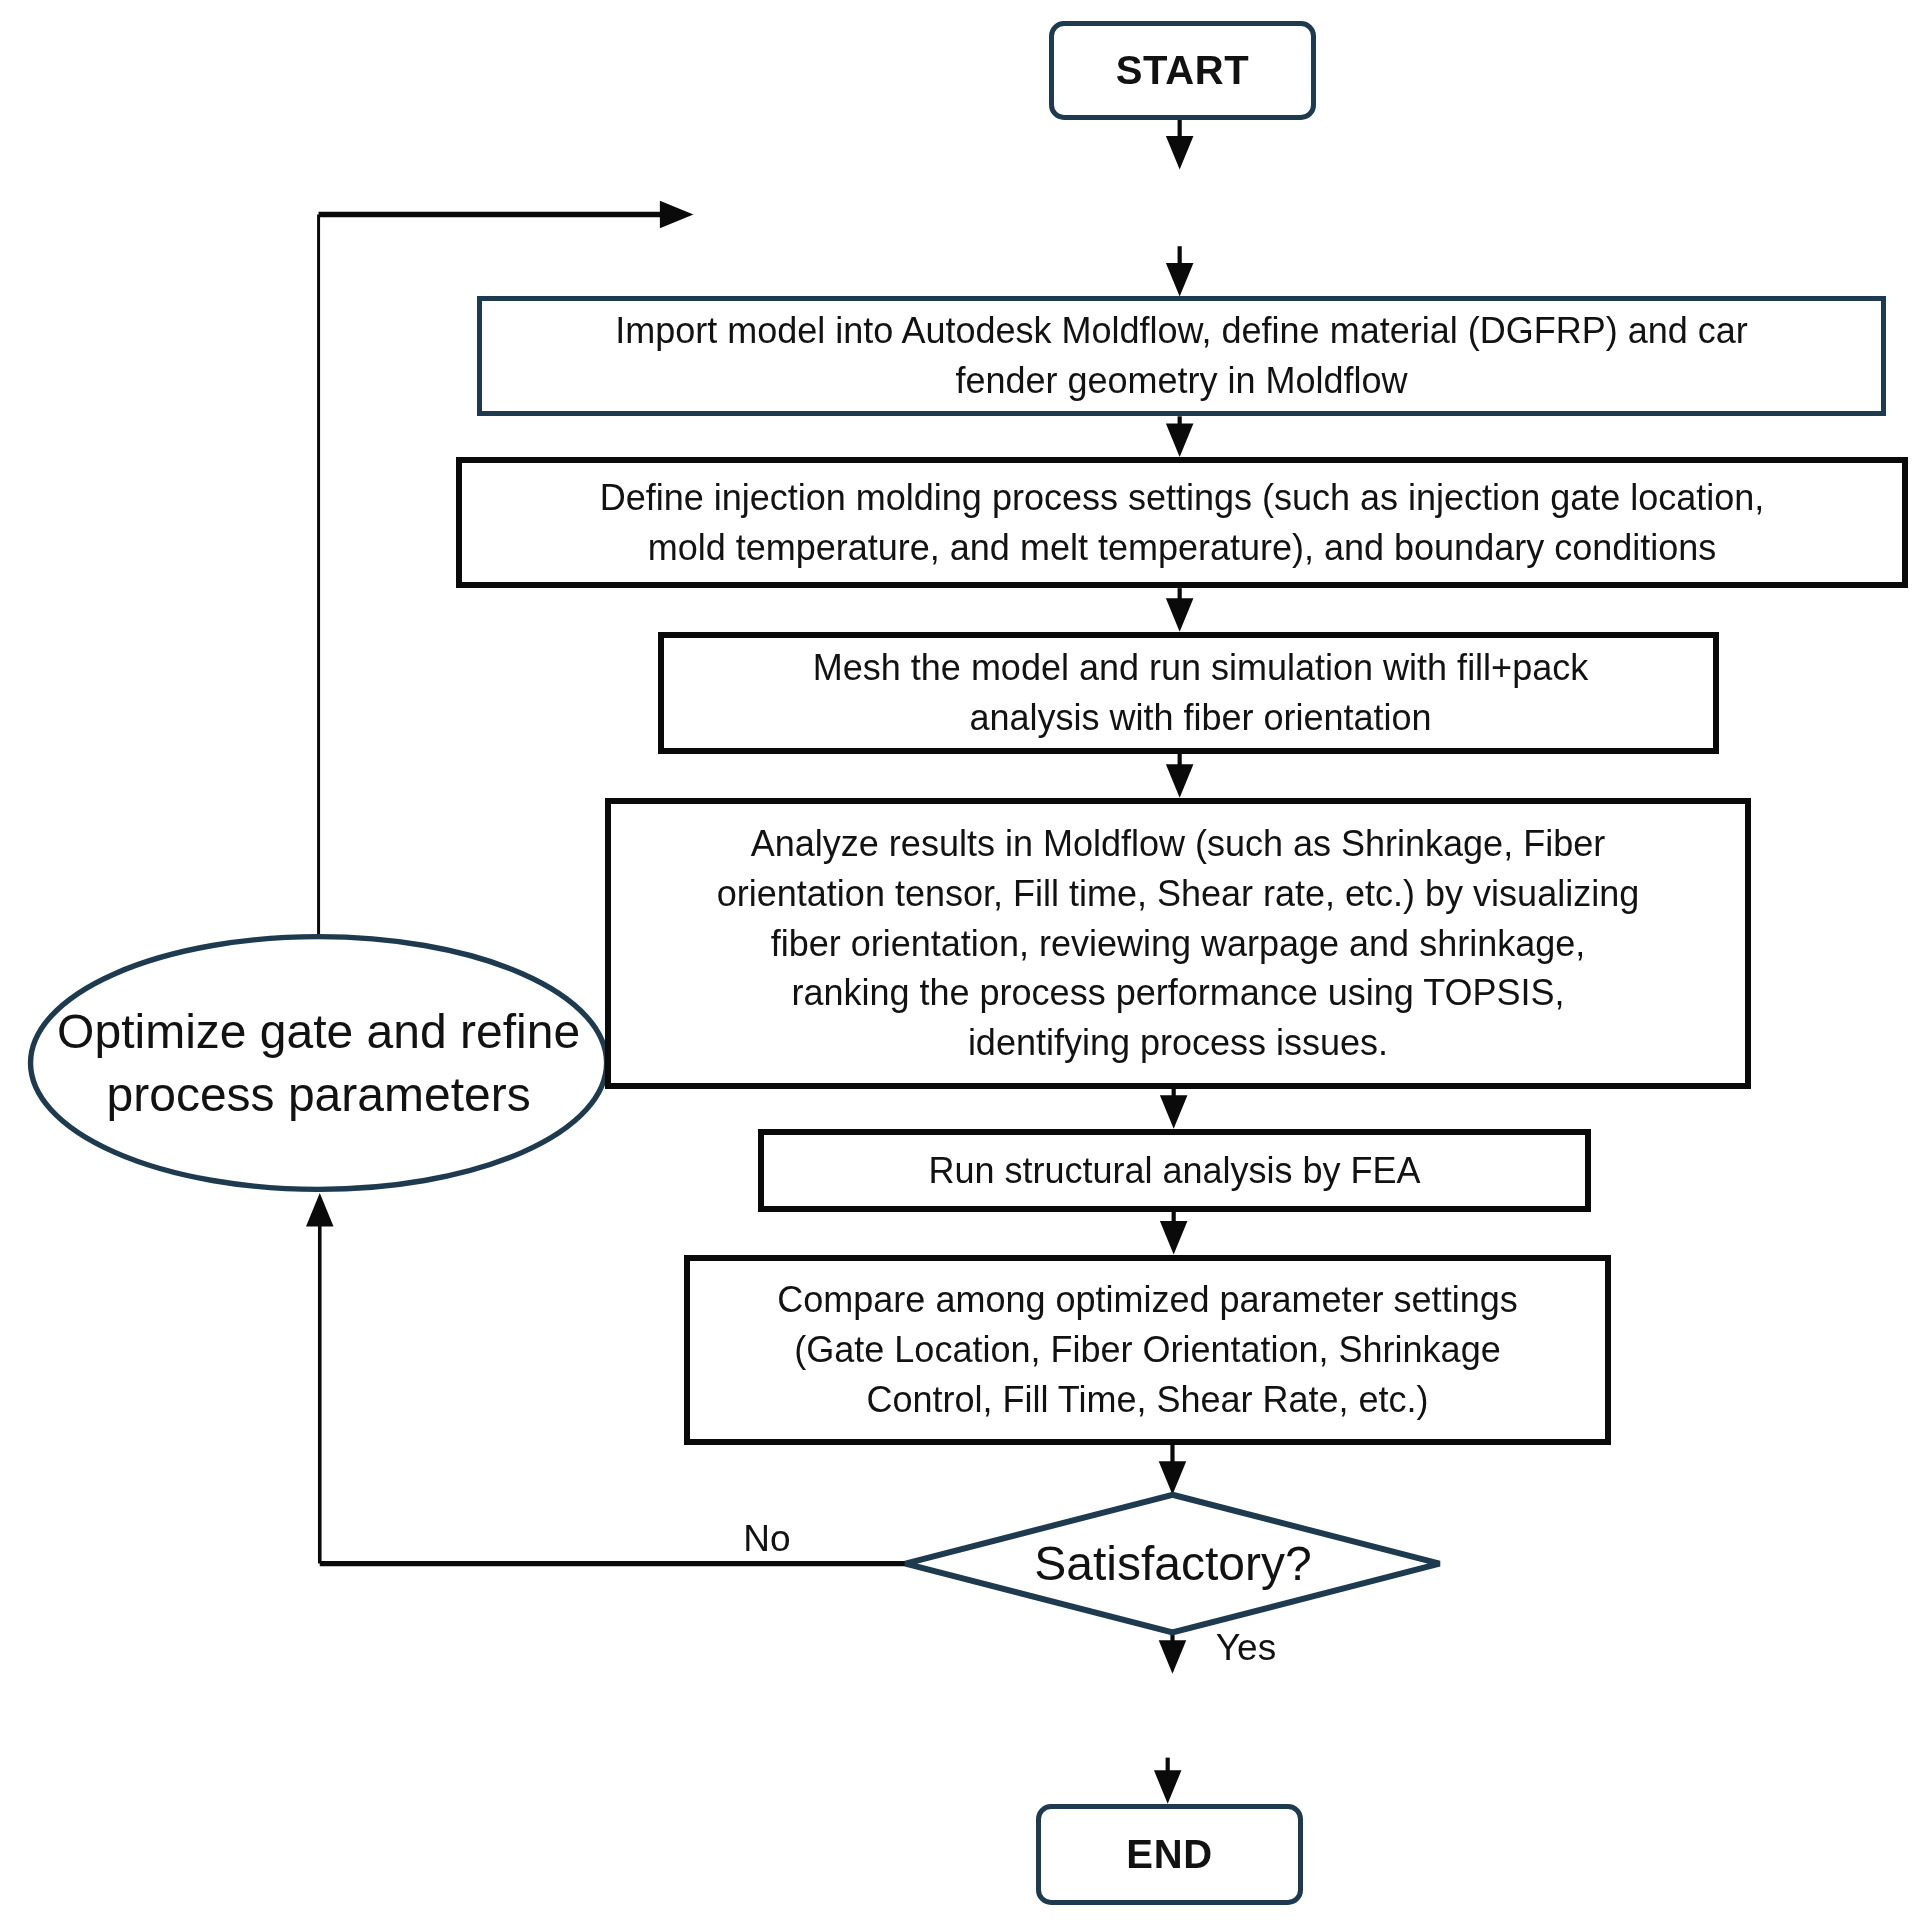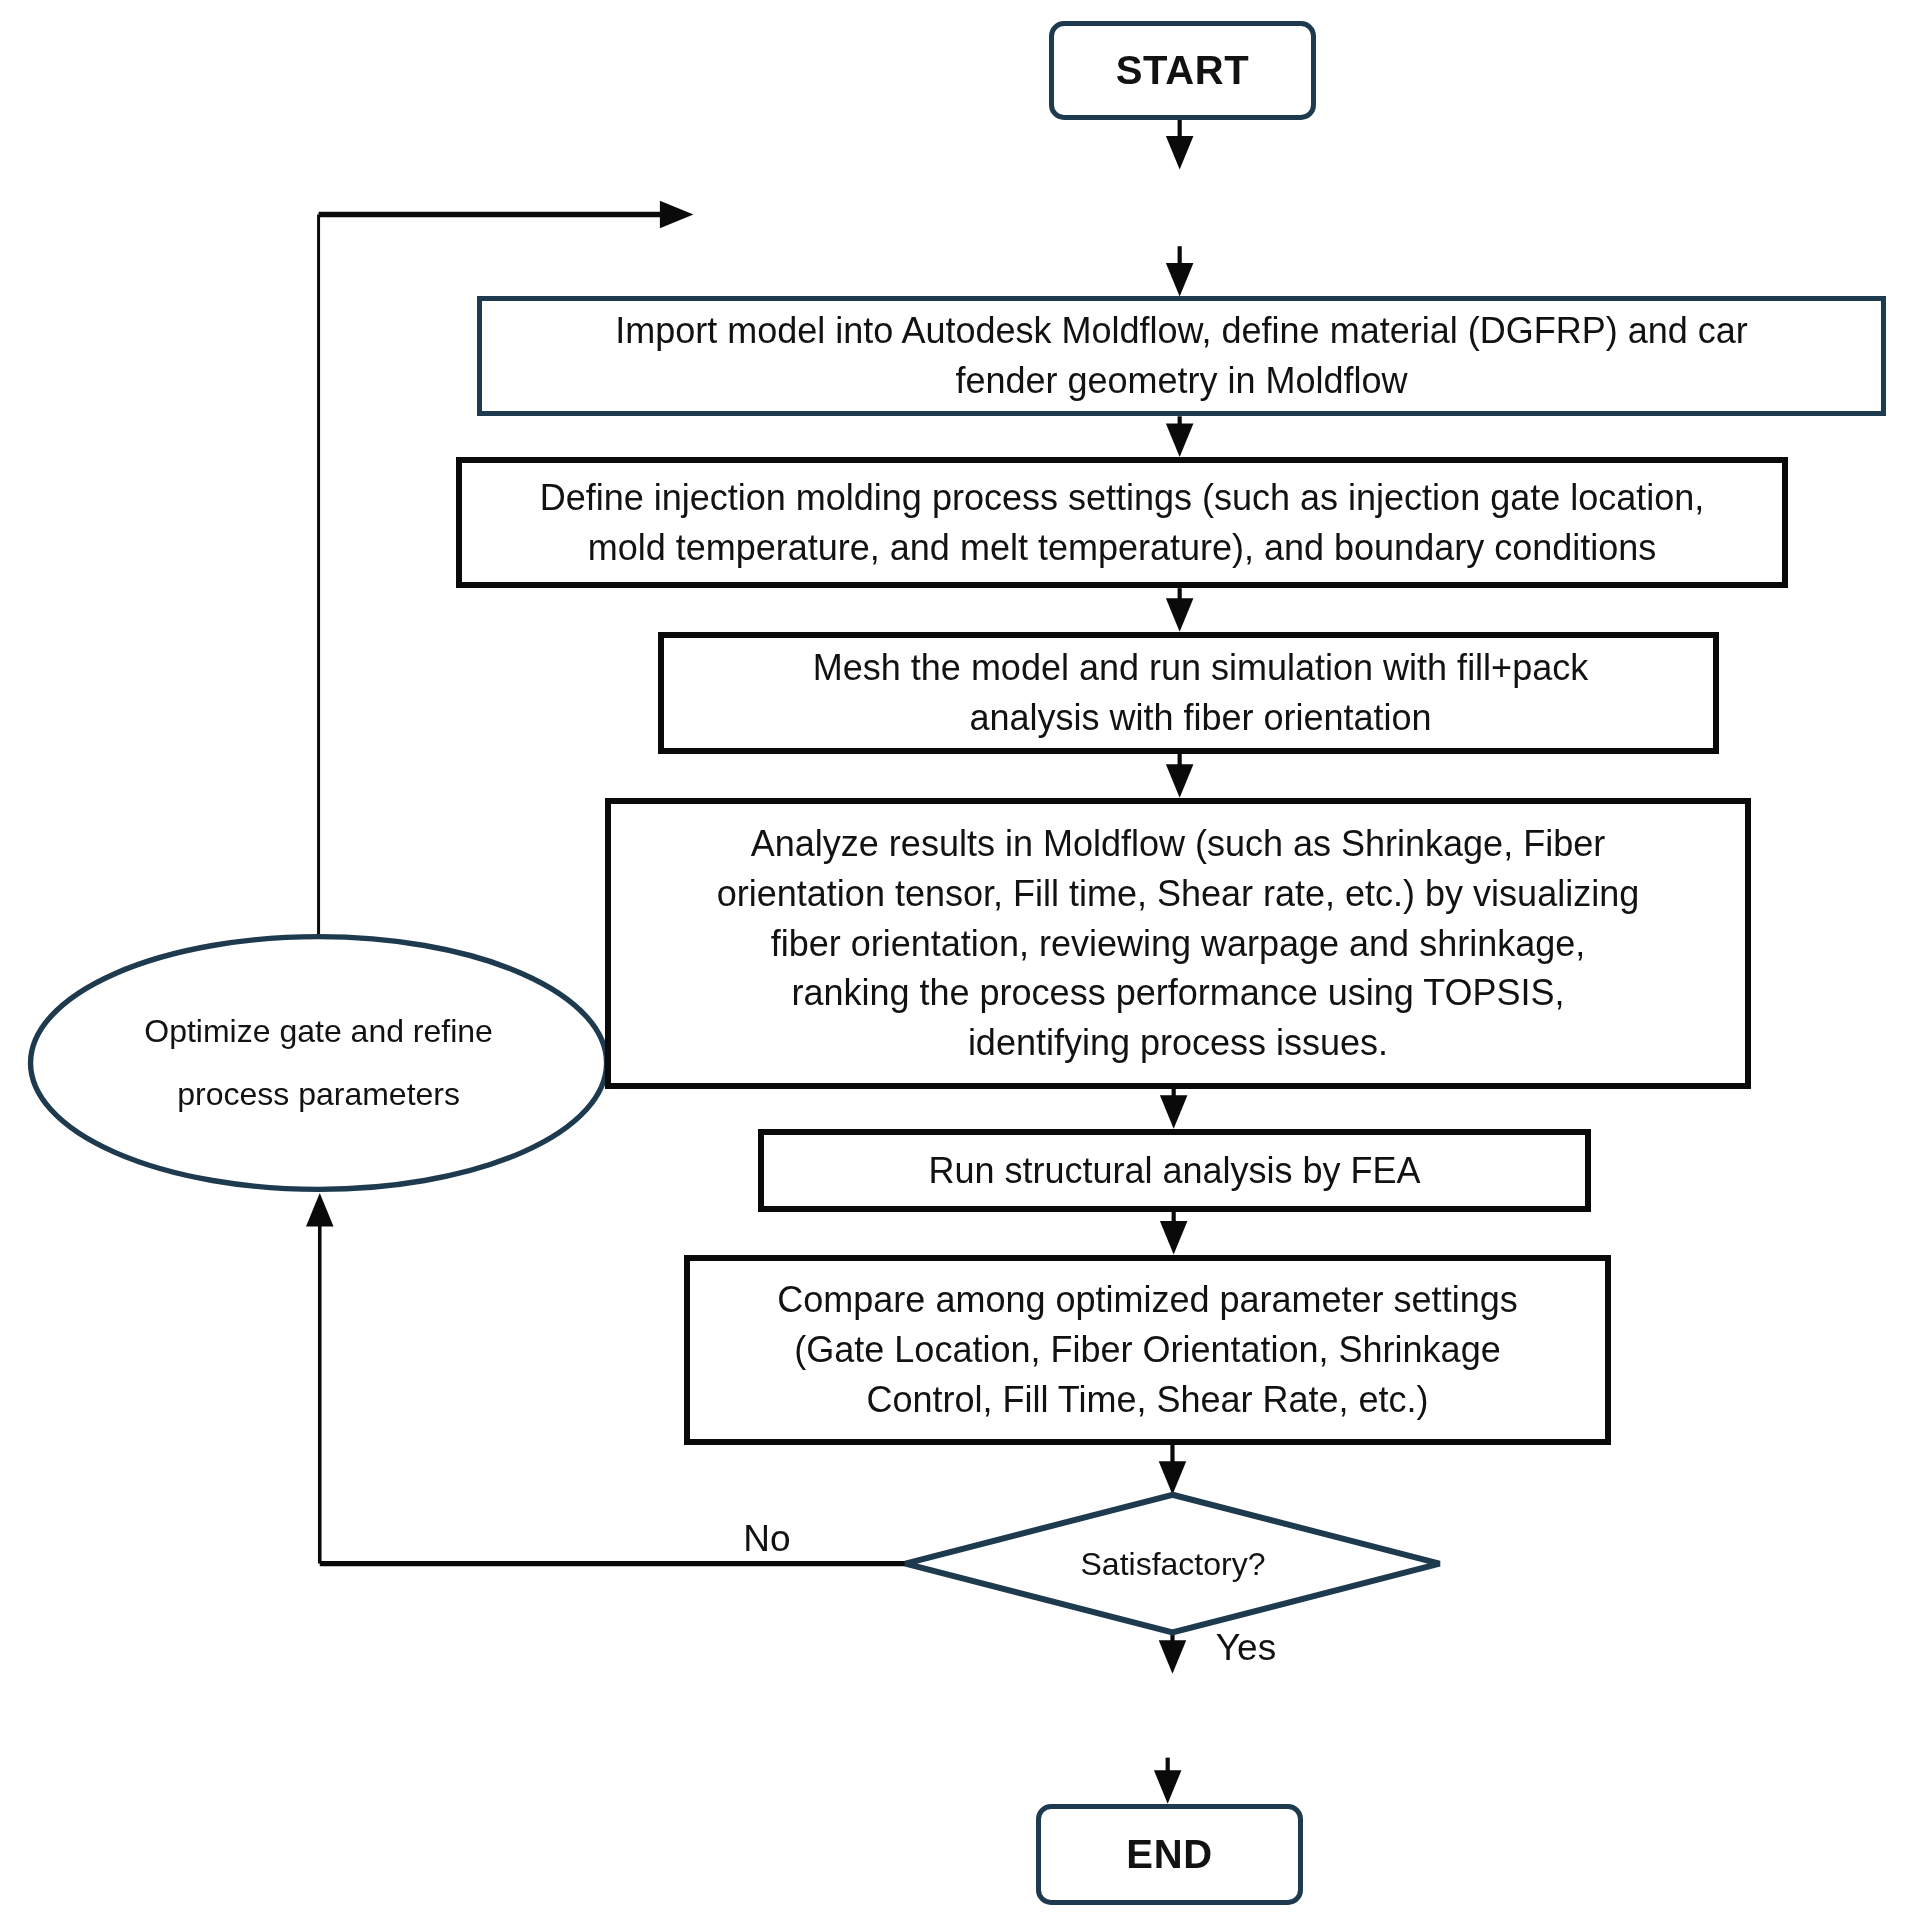--- a/index.html
+++ b/index.html
@@ -39,21 +39,21 @@
     font-size:40px;
     letter-spacing:0.6px;
   }
   .overlay{
     position:absolute;
     z-index:2;
     display:flex;
     align-items:center;
     justify-content:center;
     text-align:center;
-    font-size:32px;
+    font-size:48px;
     line-height:1.38;
     white-space:pre-line;
     background:transparent;
   }
   .ellipse-text{line-height:63px;}
   .edge-label{
     position:absolute;
     z-index:2;
     display:flex;
     align-items:center;
@@ -139,21 +139,21 @@
   <div class="node terminal" style="left:1049px;top:21px;width:267px;height:99px;">
     <span>START</span>
   </div>
 
 
   <div class="node rect-navy" style="left:477px;top:296px;width:1409px;height:120px;">
     <span>Import model into Autodesk Moldflow, define material (DGFRP) and car
 fender geometry in Moldflow</span>
   </div>
 
-  <div class="node rect-black" style="left:456px;top:457px;width:1332px;height:131px;">
+  <div class="node rect-black" style="left:456px;top:457px;width:1452px;height:131px;">
     <span>Define injection molding process settings (such as injection gate location,
 mold temperature, and melt temperature), and boundary conditions</span>
   </div>
 
   <div class="node rect-black" style="left:658px;top:632px;width:1061px;height:122px;padding-left:24px;">
     <span>Mesh the model and run simulation with fill+pack
 analysis with fiber orientation</span>
   </div>
 
   <div class="node rect-black" style="left:605px;top:798px;width:1146px;height:291px;">

